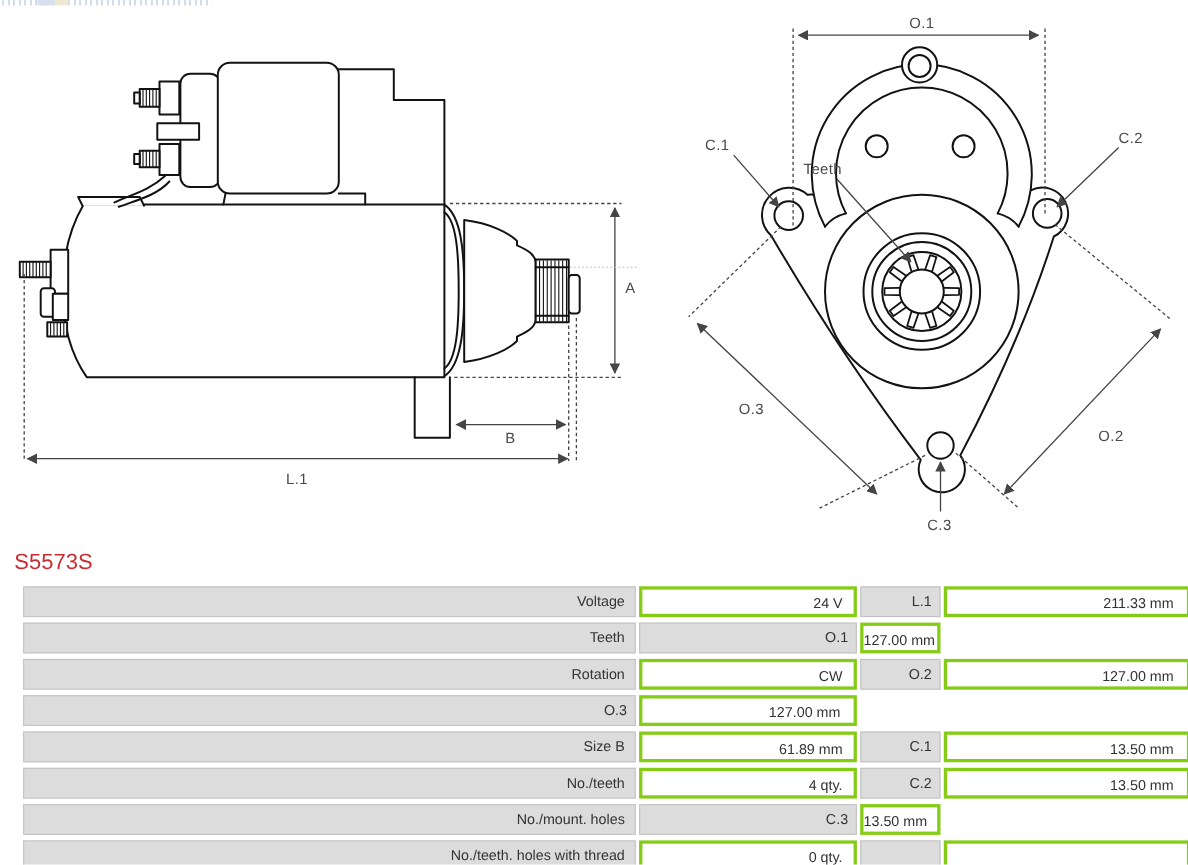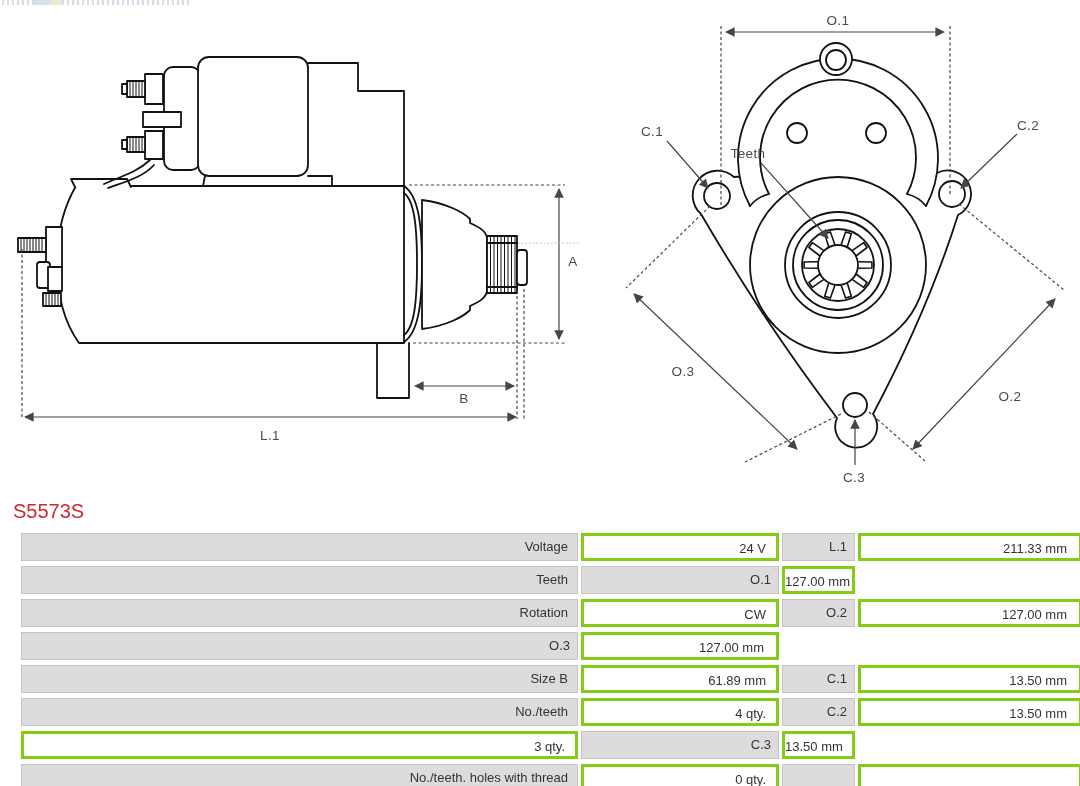--- a/index.html
+++ b/index.html
@@ -223,21 +223,21 @@
   </div>
 
   <div class="srow">
     <div class="cell glabel">No./teeth</div>
     <div class="cell wvalue">4 qty.</div>
     <div class="cell glabel dim">C.2</div>
     <div class="cell wvalue last">13.50 mm</div>
   </div>
 
   <div class="srow">
-    <div class="cell wvalue">3 qty.</div>
+    <div class="cell glabel">No./mount. holes</div>
     <div class="cell glabel dim">C.3</div>
     <div class="cell wvalue last">13.50 mm</div>
   </div>
 
   <div class="srow">
     <div class="cell glabel">No./teeth. holes with thread</div>
     <div class="cell wvalue">0 qty.</div>
     <div class="cell glabel dim"></div>
     <div class="cell wvalue last"></div>
   </div>

